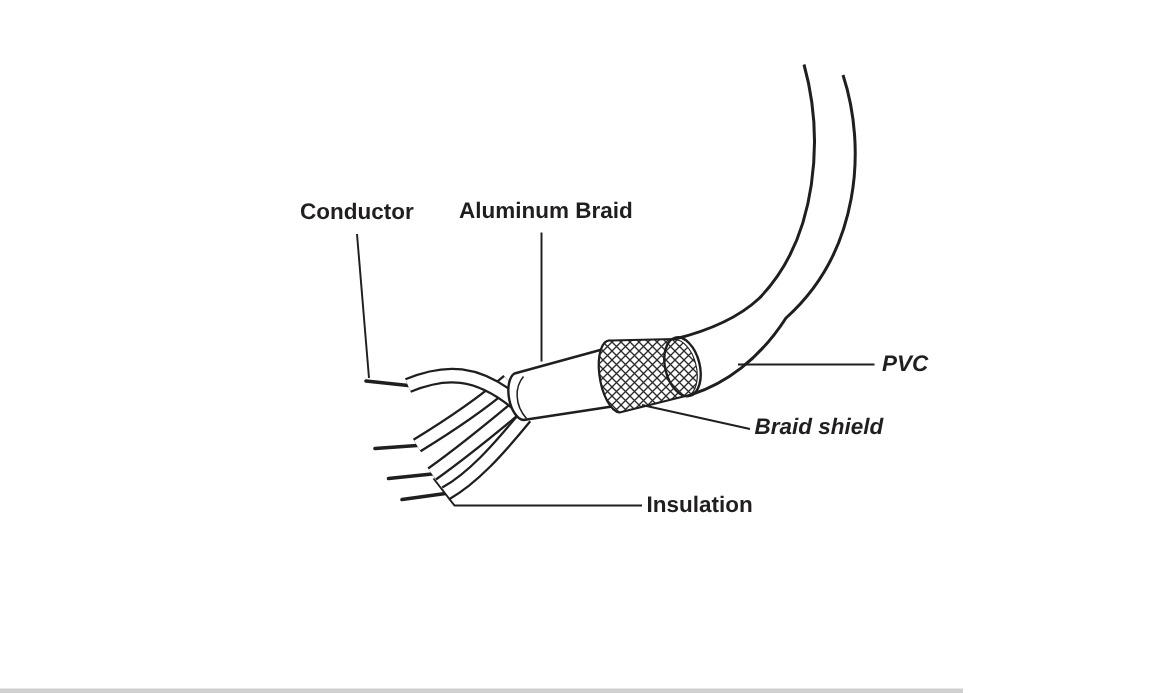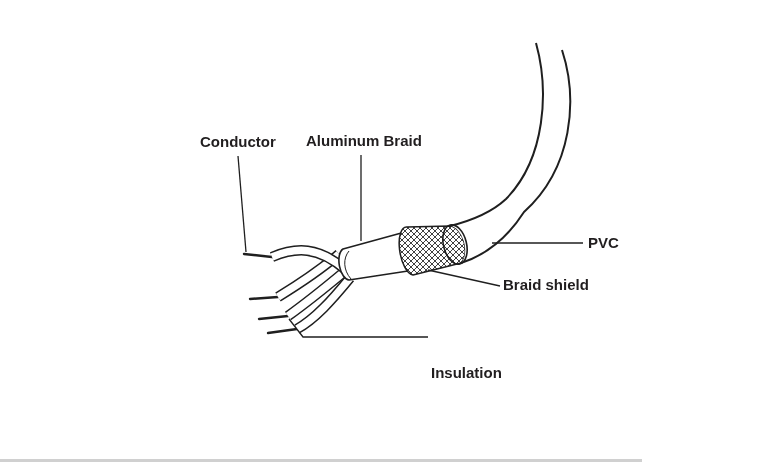--- a/index.html
+++ b/index.html
@@ -24,23 +24,23 @@
     font-family: "Liberation Sans", sans-serif;
     font-weight: 700;
     font-size: 15px;
     line-height: 1;
     color: #211e1f;
     white-space: nowrap;
     user-select: none;
   }
   .label-conductor   { left: 200px; top: 134px; }
   .label-aluminum    { left: 306px; top: 133px; }
-  .label-pvc         { left: 588px; top: 235px; }
-  .label-braid       { left: 503px; top: 277px; }
-  .label-insulation  { left: 431px; top: 329px; margin-top: 36px; }
+  .label-pvc         { left: 588px; top: 235px; font-style: italic; }
+  .label-braid       { left: 503px; top: 277px; font-style: italic; }
+  .label-insulation  { left: 431px; top: 329px; }
   .bottom-bar {
     position: absolute;
     left: 0; right: 0; bottom: 0;
     height: 3px;
     background: #d0d0d0;
   }
 </style>
 </head>
 <body>
 

